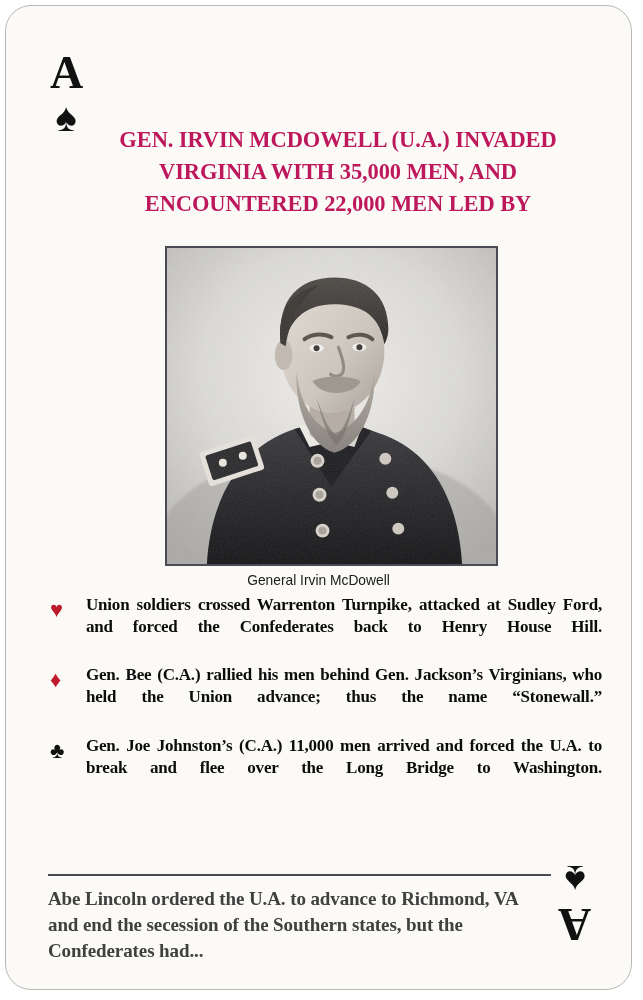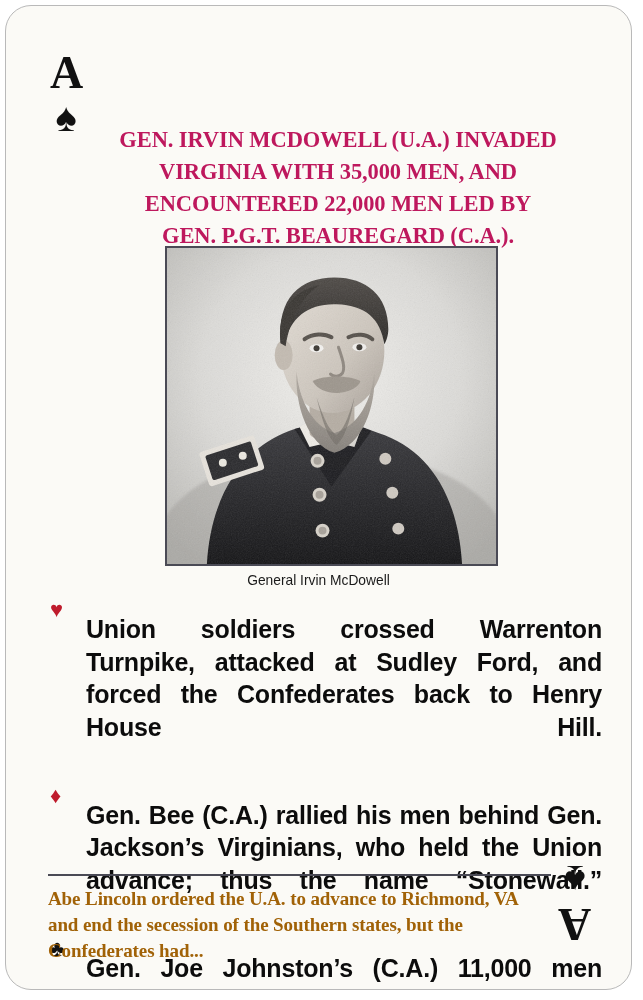--- a/index.html
+++ b/index.html
@@ -147,28 +147,27 @@
     width: 36px;
     flex: 0 0 36px;
     font-size: 22px;
     line-height: 1.32;
     padding-top: 1px;
   }
   .bullet-mark.red { color: #bf1b2c; }
   .bullet-mark.black { color: #111111; }
   .bullet-text {
     flex: 1;
-    font-family: Liberation Sans, sans-serif;
-    font-weight: bold;
-    font-size: 25px;
+    font-family: Liberation Serif, serif;
+    font-weight: bold;
+    font-size: 17px;
     line-height: 1.30;
     color: #0c0c0c;
     text-align: justify;
     letter-spacing: -0.2px;
-    margin-top: 19px;
   }
   .bullet-text::after {
     content: "";
     display: inline-block;
     width: 100%;
   }
 
   
   .divider {
     position: absolute;
@@ -180,40 +179,39 @@
   }
   .footer {
     position: absolute;
     left: 42px;
     top: 880px;
     width: 500px;
     font-family: "Liberation Serif", serif;
     font-weight: bold;
     font-size: 19px;
     line-height: 1.37;
-    color: #a16207;
+    color: #404040;
     letter-spacing: -0.1px;
   }
 </style>
 </head>
 <body>
 
 <div class="card">
 
   <div class="corner-tl">
     <div class="corner-rank">A</div>
     <div class="corner-suit">♠</div>
   </div>
 
 
   <div class="summary">
     <div>GEN. IRVIN MCDOWELL (U.A.) INVADED</div>
     <div>VIRGINIA WITH 35,000 MEN, AND</div>
     <div>ENCOUNTERED 22,000 MEN LED BY</div>
-    <div>GEN. P.G.T. BEAUREGARD (C.A.).</div>
   </div>
 
   <div class="portrait-wrap">
     <div class="portrait-frame">
       <svg viewBox="0 0 330 318" preserveAspectRatio="xMidYMid slice" aria-hidden="true">
         <defs>
           <radialGradient id="bgGrad" cx="50%" cy="40%" r="72%">
             <stop offset="0%" stop-color="#f0efec"></stop>
             <stop offset="55%" stop-color="#dcdbd8"></stop>
             <stop offset="100%" stop-color="#b9b8b4"></stop>

